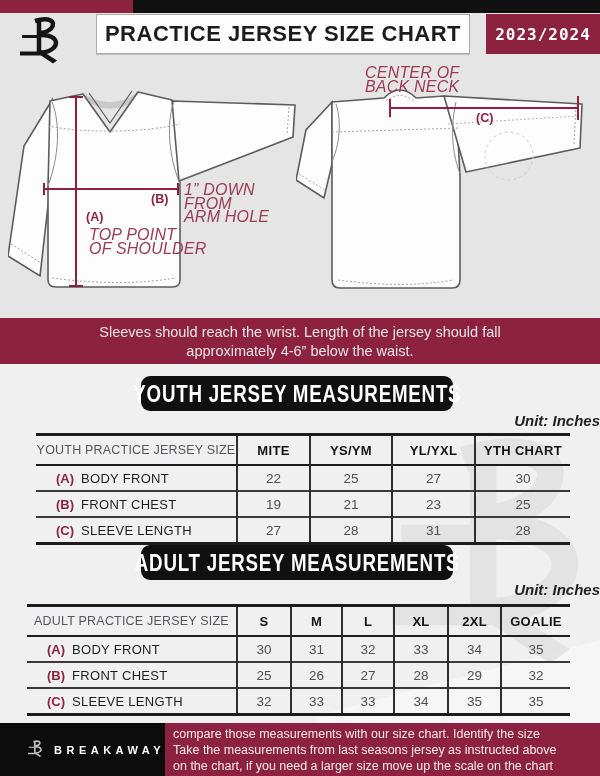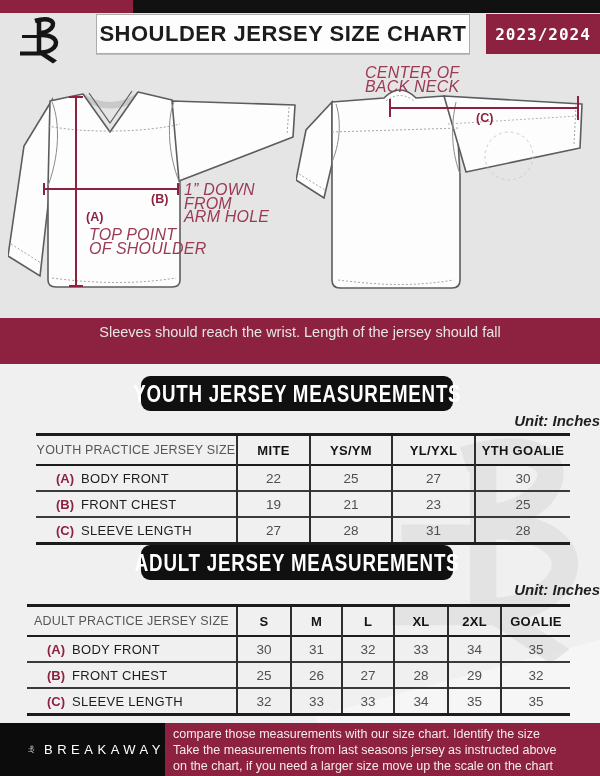--- a/index.html
+++ b/index.html
@@ -63,21 +63,21 @@
   .tbl-adult{left:27px;top:604px;width:543px;}
 
   
   .watermark{left:392px;top:405px;z-index:0;opacity:.85;}
   .swoosh{left:320px;top:655px;width:460px;height:95px;background:#f7f6f6;
           transform:rotate(-15deg);z-index:0;}
 
   
   .footer-black{left:0;top:723px;width:165px;height:53px;background:#0c0c0c;
                 display:flex;align-items:center;z-index:2;padding-left:28px;box-sizing:border-box;}
-  .footer-black .brand{color:#fff;font-size:13px;font-weight:400;letter-spacing:4.5px;margin-left:8px;}
+  .footer-black .brand{color:#fff;font-size:11px;font-weight:700;letter-spacing:4.5px;margin-left:8px;}
   .footer-maroon{left:165px;top:723px;width:435px;height:53px;background:#8C2240;z-index:2;
                  color:#f6e9ec;font-size:12.5px;line-height:15.8px;
                  padding:4px 6px 0 8px;box-sizing:border-box;}
 </style>
 </head>
 <body>
 
 <div class="page">
 
   <div class="abs upper"></div>
@@ -100,21 +100,21 @@
     <g stroke="#151515" fill="none" stroke-width="9">
       <path d="M38 7 L38 75"></path>
       <path d="M30 9 C58 0 74 10 62 24 C55 31 45 33 38 33"></path>
       <path d="M38 37 C64 35 80 48 68 62 C61 69 50 72 42 72"></path>
       <path d="M4 40 L38 40" stroke-width="6"></path>
     </g>
     <path d="M0 70 L46 70 L74 88 L66 94 L42 78 L0 78 Z" fill="#151515"></path>
   </svg>
 
   <div class="abs title-box">
-    <span>SHOULDER JERSEY SIZE CHART</span>
+    <span>PRACTICE JERSEY SIZE CHART</span>
   </div>
   <div class="abs year-box">
     <span>2023/2024</span>
   </div>
 
   <svg class="abs" style="left:8px;top:88px;z-index:1" width="292" height="215" viewBox="0 0 292 215">
 
     <path d="M44 12 L16 58 L0 168 L32 188 L42 100 Z" fill="#fdfdfd" stroke="#5b5c5e" stroke-width="1.6"></path>
     <path d="M3 156 L33 175" stroke="#a5a5a5" stroke-width="1" stroke-dasharray="2 2" fill="none"></path>
 
@@ -182,20 +182,21 @@
     <div>ARM HOLE</div>
   </div>
   <div class="abs ann-text" style="left:365px;top:66px">
     <div>CENTER OF</div>
     <div>BACK NECK</div>
   </div>
   <div class="abs ann-label" style="left:476px;top:111px">(C)</div>
 
   <div class="abs notice">
     <div>Sleeves should reach the wrist. Length of the jersey should fall</div>
+    <div>approximately 4-6” below the waist.</div>
   </div>
 
   <div class="abs pill" style="top:376px">
     <span>YOUTH JERSEY MEASUREMENTS</span>
   </div>
   <div class="abs unit" style="top:412px">Unit: Inches</div>
 
   <table class="tbl-youth">
     <colgroup>
         <col style="width:201px">
@@ -203,21 +204,21 @@
         <col style="width:82px">
               <col style="width:83px">
         <col style="width:95px">
       </colgroup>
     <thead>
       <tr>
         <th class="lbl">YOUTH PRACTICE JERSEY SIZE</th>
         <th class="size">MITE</th>
         <th class="size">YS/YM</th>
         <th class="size">YL/YXL</th>
-        <th class="size">YTH GOALIE</th>
+        <th class="size">YTH CHART</th>
       </tr>
     </thead>
     <tbody>
       <tr>
         <td class="rowlabel"><span class="key">(A)</span><span class="name">BODY FRONT</span></td>
         <td class="val">22</td>
         <td class="val">25</td>
         <td class="val">27</td>
         <td class="val">30</td>
       </tr>

